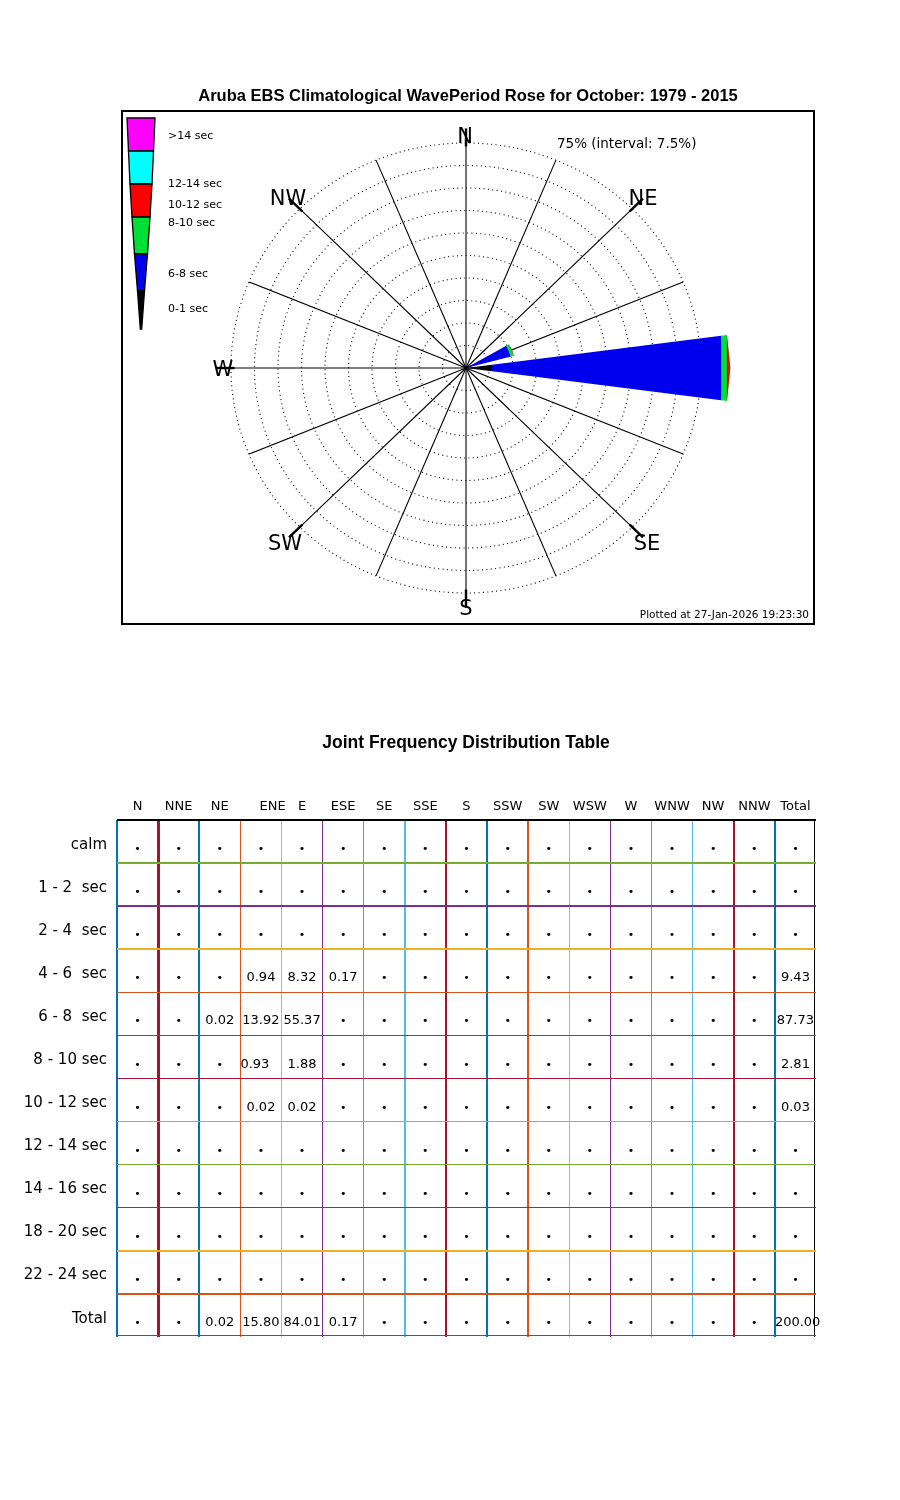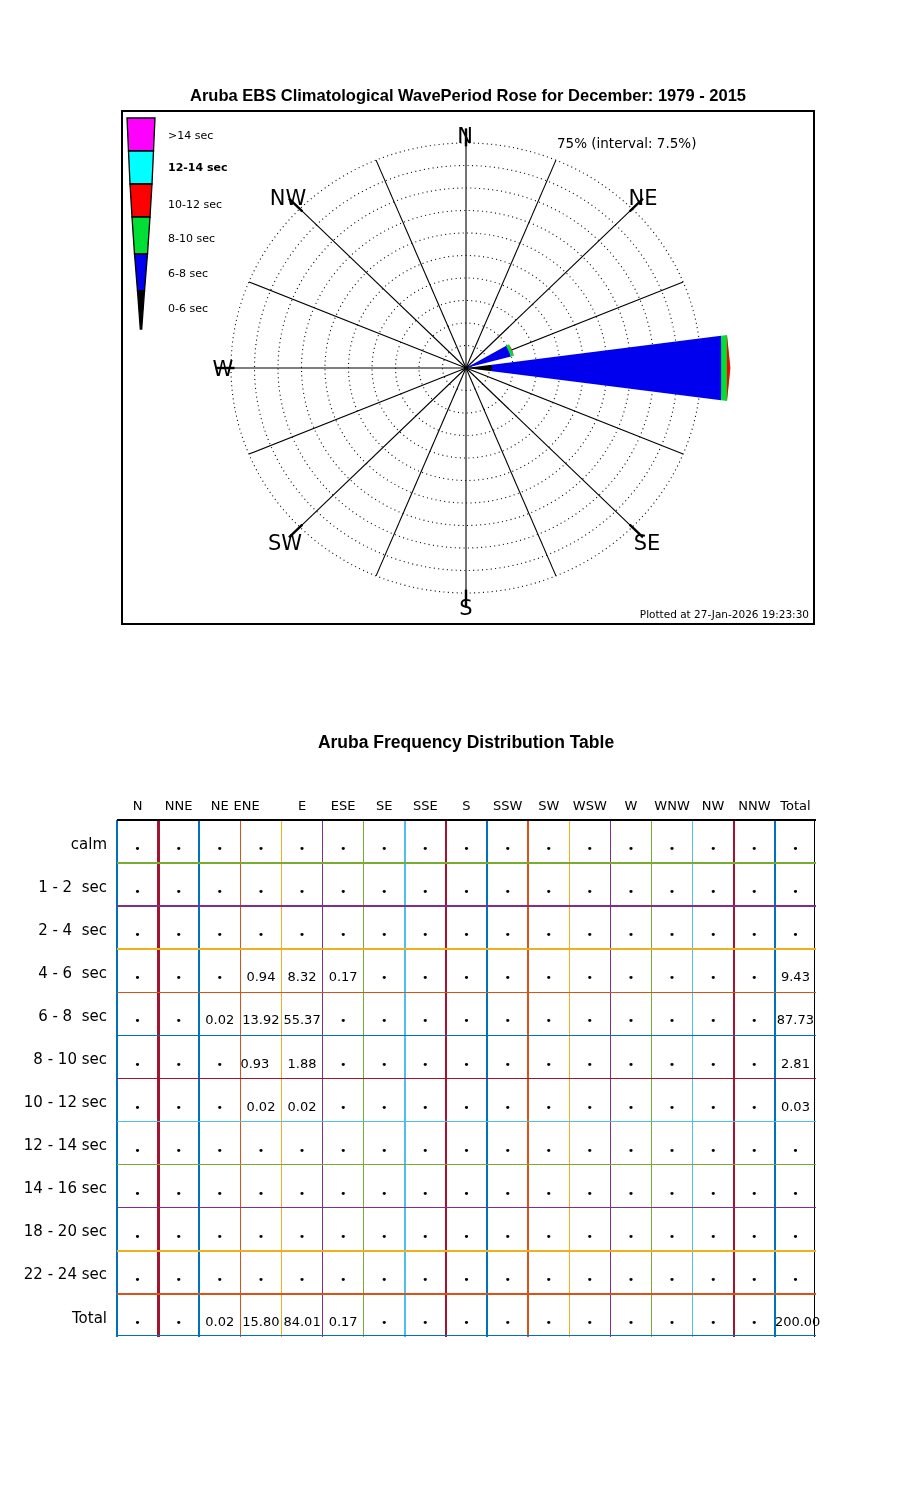--- a/index.html
+++ b/index.html
@@ -18,21 +18,21 @@
   .col-header{position:absolute;top:-23px;height:18px;line-height:18px;text-align:center;font-size:13px;}
   .row-label{position:absolute;left:-122px;width:112px;text-align:right;font-size:15px;
     height:20px;line-height:20px;white-space:pre;}
   .cell{position:absolute;text-align:center;font-size:13px;height:20px;line-height:20px;white-space:nowrap;}
   .cell .dot{font-size:11px;}
   .gline{position:absolute;}
 </style>
 </head>
 <body>
 
-<div class="rose-title">Aruba EBS Climatological WavePeriod Rose for December: 1979 - 2015</div>
+<div class="rose-title">Aruba EBS Climatological WavePeriod Rose for October: 1979 - 2015</div>
 
 <div class="plot-box">
   <svg id="rose-svg" xmlns="http://www.w3.org/2000/svg">
       <ellipse cx="343" cy="256" rx="23.5" ry="22.5" fill="none" stroke="#000" stroke-width="1.1" stroke-dasharray="1 3.4"></ellipse>
       <ellipse cx="343" cy="256" rx="47.0" ry="45.0" fill="none" stroke="#000" stroke-width="1.1" stroke-dasharray="1 3.4"></ellipse>
       <ellipse cx="343" cy="256" rx="70.5" ry="67.5" fill="none" stroke="#000" stroke-width="1.1" stroke-dasharray="1 3.4"></ellipse>
       <ellipse cx="343" cy="256" rx="94.0" ry="90.0" fill="none" stroke="#000" stroke-width="1.1" stroke-dasharray="1 3.4"></ellipse>
       <ellipse cx="343" cy="256" rx="117.5" ry="112.5" fill="none" stroke="#000" stroke-width="1.1" stroke-dasharray="1 3.4"></ellipse>
       <ellipse cx="343" cy="256" rx="141.0" ry="135.0" fill="none" stroke="#000" stroke-width="1.1" stroke-dasharray="1 3.4"></ellipse>
       <ellipse cx="343" cy="256" rx="164.5" ry="157.5" fill="none" stroke="#000" stroke-width="1.1" stroke-dasharray="1 3.4"></ellipse>
@@ -77,43 +77,43 @@
       <polygon points="5.5,39 30.5,39 29,72 7,72" fill="#00FFFF" stroke="#000" stroke-width="1.3"></polygon>
       <polygon points="7,72 29,72 27,105 9,105" fill="#FF0000" stroke="#000" stroke-width="1.3"></polygon>
       <polygon points="9,105 27,105 24.5,142 11.5,142" fill="#00DF35" stroke="#000" stroke-width="1.3"></polygon>
       <polygon points="11.5,142 24.5,142 21.5,179 14.5,179" fill="#0000EE" stroke="#000" stroke-width="1.3"></polygon>
       <polygon points="14.5,179 21.5,179 18.7,217 17.3,217" fill="#000000" stroke="#000" stroke-width="1.3"></polygon>
     </svg>
   <div class="annotation75">75% (interval: 7.5%)</div>
   <div class="plot-footer">Plotted at 27-Jan-2026 19:23:30</div>
   <div id="legend-labels">
       <div class="legend-label" style="top: 23px;">&gt;14 sec</div>
-      <div class="legend-label" style="top: 55px; font-weight: bold;">12-14 sec</div>
+      <div class="legend-label" style="top: 71px;">12-14 sec</div>
       <div class="legend-label" style="top: 92px;">10-12 sec</div>
-      <div class="legend-label" style="top: 126px; text-align: center;">8-10 sec</div>
+      <div class="legend-label" style="top: 110px; text-align: center;">8-10 sec</div>
       <div class="legend-label" style="top: 161px;">6-8 sec</div>
-      <div class="legend-label" style="top: 196px;">0-6 sec</div>
+      <div class="legend-label" style="top: 196px;">0-1 sec</div>
     </div>
   <div id="compass-labels">
       <div class="compass-label" style="left: 342px; top: 24px;">N</div>
       <div class="compass-label" style="left: 520px; top: 86px;">NE</div>
       <div class="compass-label" style="left: 165px; top: 86px;">NW</div>
       <div class="compass-label" style="left: 100px; top: 257px;">W</div>
       <div class="compass-label" style="left: 162px; top: 431px;">SW</div>
       <div class="compass-label" style="left: 343px; top: 496px;">S</div>
       <div class="compass-label" style="left: 524px; top: 431px;">SE</div>
     </div>
 </div>
 
-<div class="table-title">Aruba Frequency Distribution Table</div>
+<div class="table-title">Joint Frequency Distribution Table</div>
 <div class="jfd" id="jfd-table">
     <div class="col-header" style="left: -10px; width: 61.1px;">N</div>
     <div class="col-header" style="left: 31.1px; width: 61.1px;">NNE</div>
     <div class="col-header" style="left: 72.2px; width: 61.1px;">NE</div>
-    <div class="col-header" style="left: 99px; width: 61.1px;">ENE</div>
+    <div class="col-header" style="left: 125px; width: 61.1px;">ENE</div>
     <div class="col-header" style="left: 154.5px; width: 61.1px;">E</div>
     <div class="col-header" style="left: 195.6px; width: 61.1px;">ESE</div>
     <div class="col-header" style="left: 236.7px; width: 61.1px;">SE</div>
     <div class="col-header" style="left: 277.8px; width: 61.1px;">SSE</div>
     <div class="col-header" style="left: 318.9px; width: 61.1px;">S</div>
     <div class="col-header" style="left: 360.1px; width: 61.1px;">SSW</div>
     <div class="col-header" style="left: 401.2px; width: 61.1px;">SW</div>
     <div class="col-header" style="left: 442.3px; width: 61.1px;">WSW</div>
     <div class="col-header" style="left: 483.4px; width: 61.1px;">W</div>
     <div class="col-header" style="left: 524.5px; width: 61.1px;">WNW</div>

